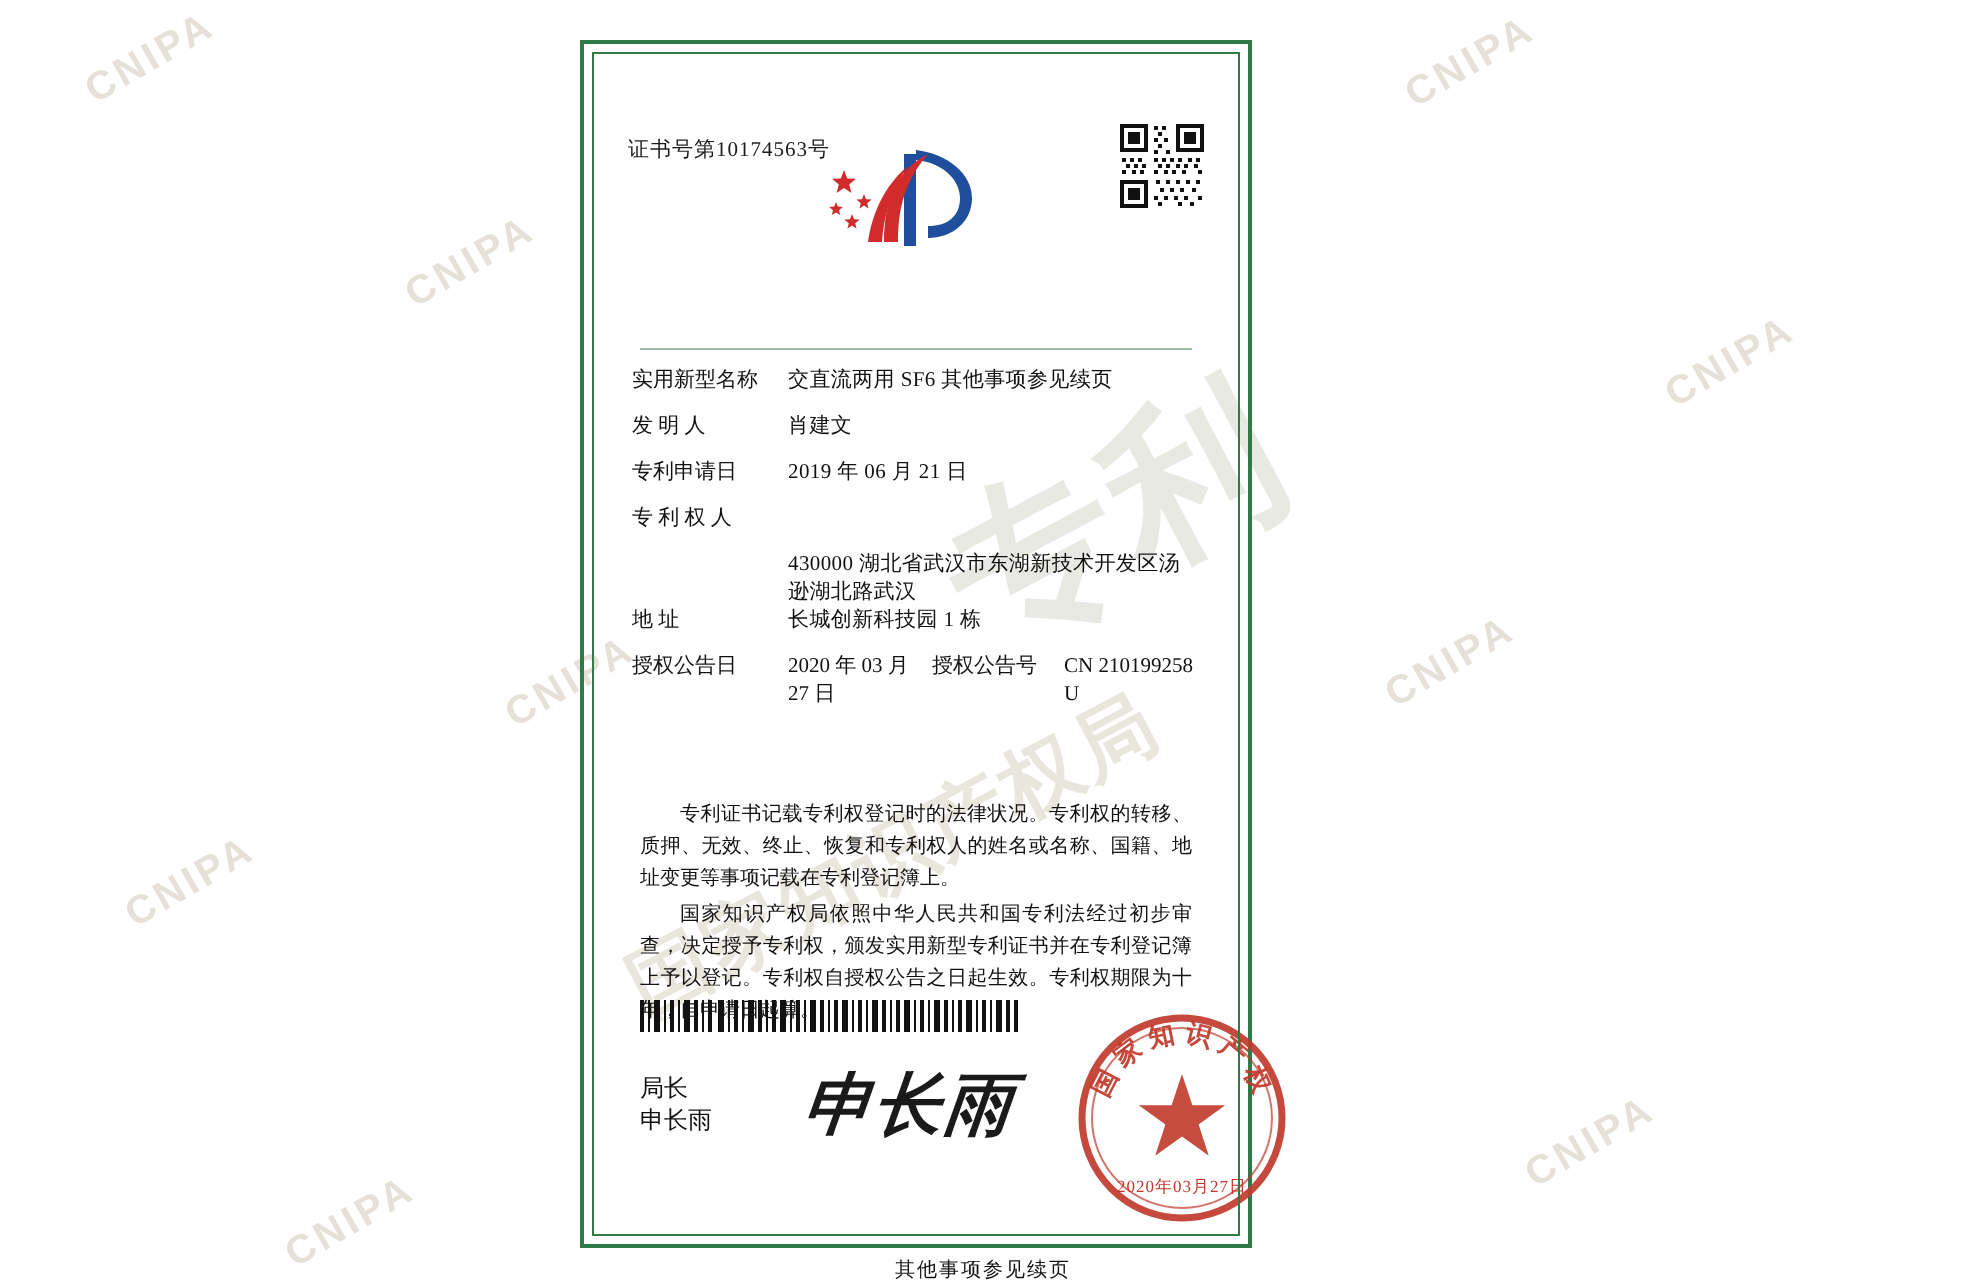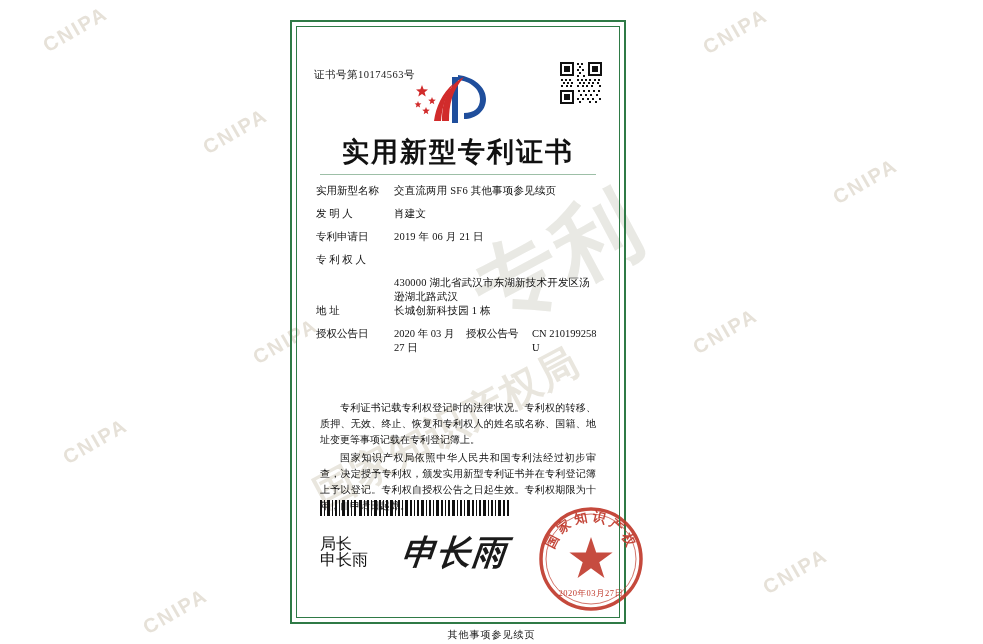--- a/index.html
+++ b/index.html
@@ -186,21 +186,21 @@
     top: 478px;
     width: 190px;
     height: 16px;
   }
 
   
   .sig-label {
     position: absolute;
     left: 28px;
     top: 514px;
-    font-size: 16px;
+    font-size: 12px;
     line-height: 16px;
     color: #111;
   }
   .sig-script {
     position: absolute;
     left: 110px;
     top: 508px;
     font-family: "Liberation Serif", serif;
     font-size: 34px;
     font-style: italic;
@@ -352,21 +352,20 @@
 
           <g fill="#d12b2b">
             <polygon points="10,14 11.6,18.2 16,18.4 12.6,21.2 13.7,25.5 10,23 6.3,25.5 7.4,21.2 4,18.4 8.4,18.2"></polygon>
             <polygon points="20,26 21,28.6 23.8,28.8 21.6,30.6 22.3,33.3 20,31.8 17.7,33.3 18.4,30.6 16.2,28.8 19,28.6"></polygon>
             <polygon points="14,36 15,38.6 17.8,38.8 15.6,40.6 16.3,43.3 14,41.8 11.7,43.3 12.4,40.6 10.2,38.8 13,38.6"></polygon>
             <polygon points="6,30 6.9,32.3 9.4,32.5 7.5,34.1 8.1,36.5 6,35.2 3.9,36.5 4.5,34.1 2.6,32.5 5.1,32.3"></polygon>
           </g>
         </svg>
       </div>
 
-      <div class="title">实用新型专利证书</div>
       <div class="title-rule"></div>
 
       <div class="fields">
 
         <div class="field-row">
           <div class="field-label">实用新型名称</div>
           <div class="field-value">交直流两用 SF6 其他事项参见续页</div>
         </div>
 
         <div class="field-row">

